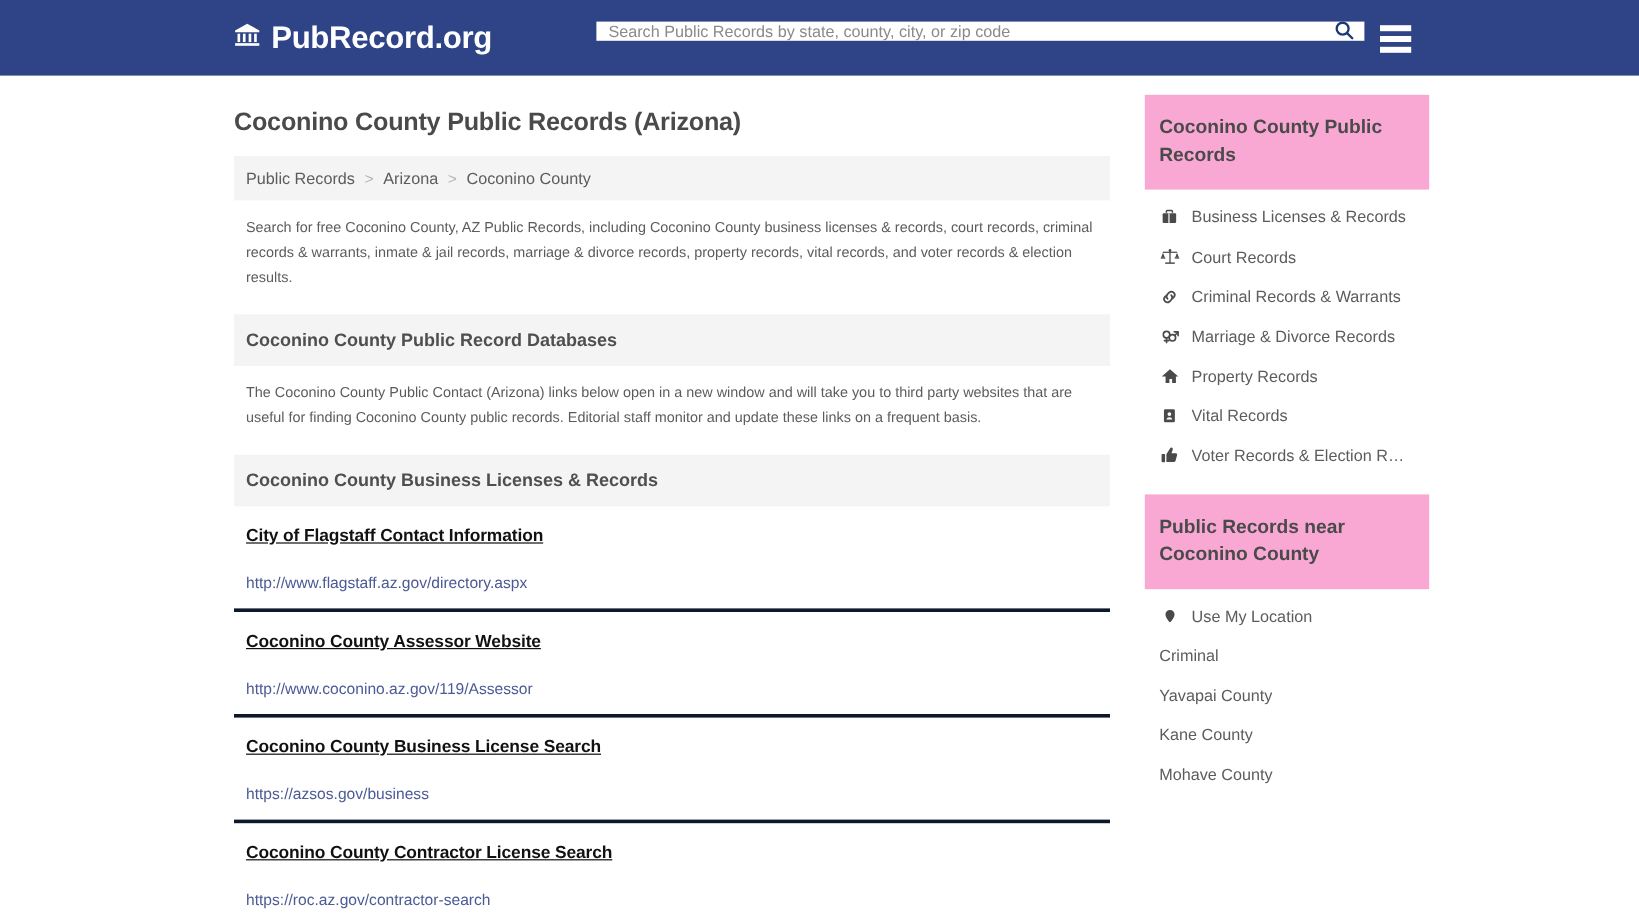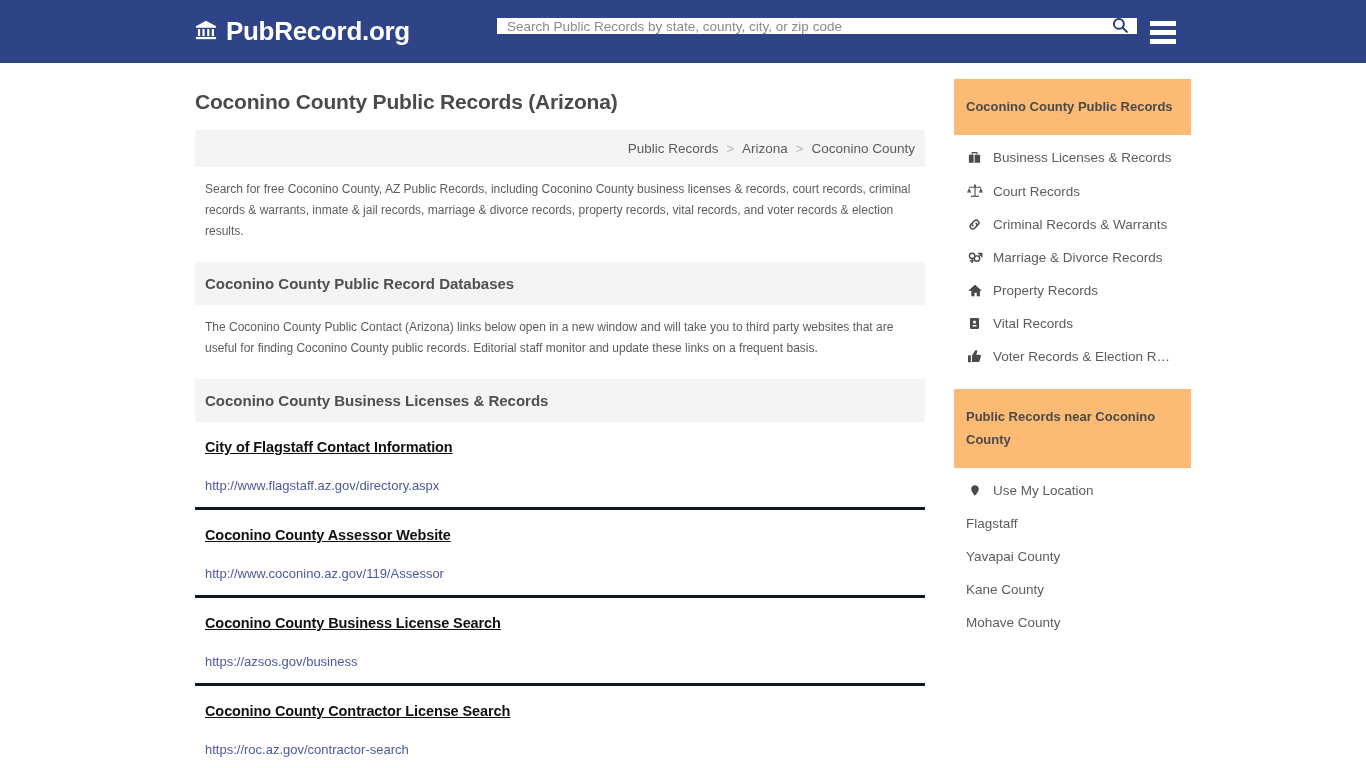--- a/index.html
+++ b/index.html
@@ -105,21 +105,20 @@
     letter-spacing: -0.2px;
   }
 
   
   .bar {
     background: #f4f4f4;
     padding: 11px 10px 11px 10px;
     margin-top: 16px;
     font-size: 13.5px;
     color: #5c5c5c;
-    justify-content: flex-end;
   }
   .bar.section-title {
     font-size: 15px;
     font-weight: bold;
     color: #4f4f4f;
     padding: 13px 10px;
   }
   .breadcrumb { display: flex; align-items: center; gap: 8px; }
   .crumb {
     color: #5c5c5c;
@@ -153,23 +152,23 @@
     display: block;
     margin-top: 22px;
     font-size: 13px;
     color: #4c5a96;
     text-decoration: none;
   }
 
   
   .side-panel { margin-top: 16px; }
   .side-head {
-    background: #fdba74;
+    background: #f9a8d4;
     padding: 16px 12px 17px 12px;
-    font-size: 13px;
+    font-size: 16px;
     font-weight: bold;
     color: #4a4a4a;
     line-height: 23px;
   }
   .side-list { padding-top: 6px; }
   .side-item {
     display: flex;
     align-items: center;
     gap: 10px;
     padding: 9px 12px 9px 12px;
@@ -369,21 +368,21 @@
         <a href="#" class="side-item">
           <span class="ico">
             <svg width="12" height="15" viewBox="0 0 24 24" fill="#4a4a4a">
               <path d="M12 1.6c-4.2 0-7.6 3.3-7.6 7.4 0 5.6 7.6 13.4 7.6 13.4s7.6-7.8 7.6-13.4c0-4.1-3.4-7.4-7.6-7.4z"></path>
             </svg>
           </span>
           <span class="lbl">Use My Location</span>
         </a>
 
         <a href="#" class="side-item plain">
-          <span class="lbl">Flagstaff</span>
+          <span class="lbl">Criminal</span>
         </a>
         <a href="#" class="side-item plain">
           <span class="lbl">Yavapai County</span>
         </a>
         <a href="#" class="side-item plain">
           <span class="lbl">Kane County</span>
         </a>
         <a href="#" class="side-item plain">
           <span class="lbl">Mohave County</span>
         </a>

